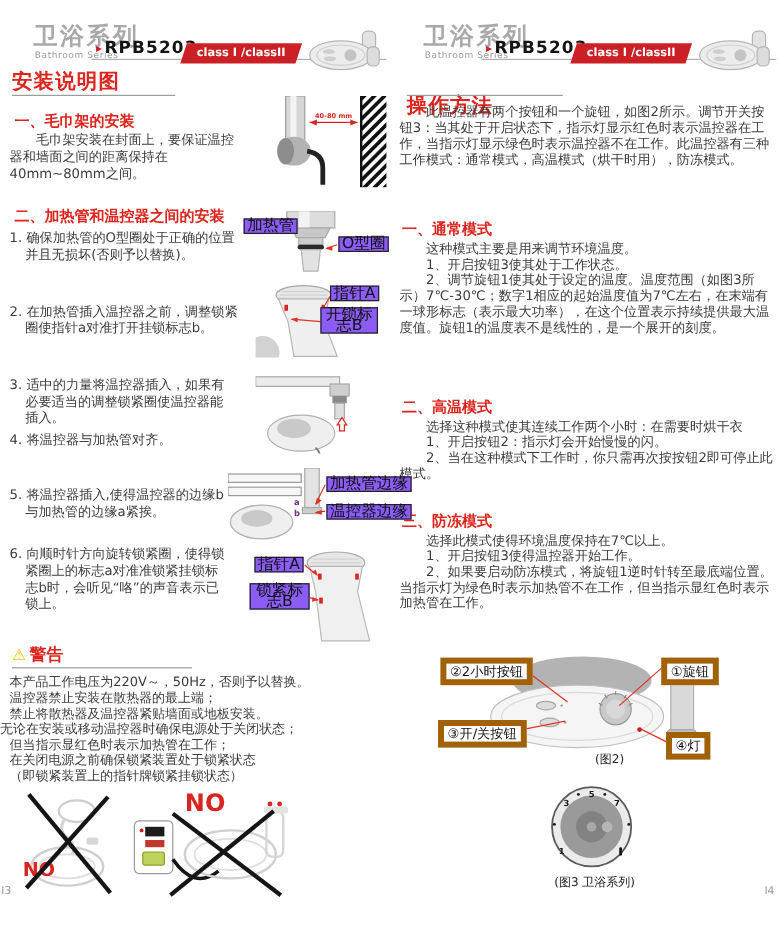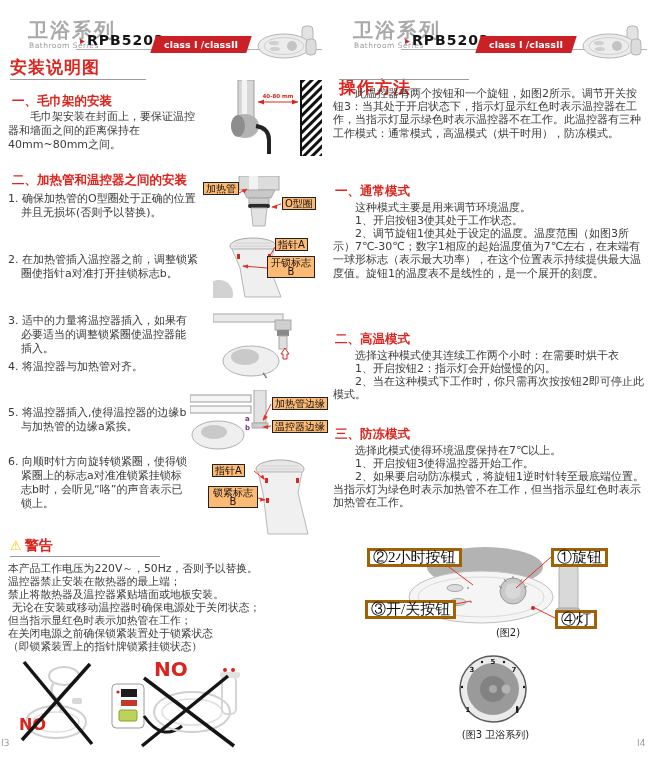--- a/index.html
+++ b/index.html
@@ -24,26 +24,26 @@
   .bt { font-size:11px; line-height:14px; color:#3b3b3b; }
   .btr { font-size:11px; line-height:13.2px; color:#3b3b3b; }
   .ind2 { text-indent:2em; }
   .step { padding-left:13px; text-indent:-13px; }
   .warn-line { font-size:10.8px; line-height:13.3px; color:#3b3b3b; }
   .warn-tri { color:#f5c400; font-size:13px; margin-right:3px; }
   .pgnum { font-size:9px; color:#9a9a9a; }
 
   .diag { position:absolute; }
   .diag svg { position:absolute; left:0; top:0; }
-  .lbox { position:absolute; background:#fdba74; border:1px solid #222; color:#101010;
-          font-size:10px; line-height:9px; padding:1px 2px; text-align:center; white-space:nowrap; z-index:2; }
+  .lbox { position:absolute; background:#8b5cf6; border:1px solid #222; color:#101010;
+          font-size:13px; line-height:9px; padding:1px 2px; text-align:center; white-space:nowrap; z-index:2; }
   .lbox.wrap { white-space:normal; }
   .cap { font-size:10px; color:#222; text-align:center; }
-  .fig-lbox { position:absolute; background:#fff; border:3px solid #a16207; color:#101010;
-              font-size:15px; line-height:11px; padding:1px 3px; white-space:nowrap; z-index:2;font-family:Liberation Serif, serif; }
+  .fig-lbox { position:absolute; background:#fff; border:5px solid #a16207; color:#101010;
+              font-size:11px; line-height:11px; padding:1px 3px; white-space:nowrap; z-index:2; }
 </style>
 </head>
 <body>
 
 <div class="page" id="pageL">
 
   <div class="abs series-cn" style="left:28px;top:17px;">卫浴系列</div>
   <div class="abs series-en" style="left:29px;top:41px;">Bathroom Series</div>
   <div class="abs hline" style="left:76px;top:49px;width:246px;"></div>
   <div class="abs model" style="left:80px;top:32px;"><span class="arr">▸</span><span>RPB5203</span></div>
@@ -76,21 +76,21 @@
   <p class="abs bt step" style="left:8px;top:406px;width:180px;">5. 将温控器插入,使得温控器的边缘b与加热管的边缘a紧挨。</p>
   <p class="abs bt step" style="left:8px;top:455px;width:180px;">6. 向顺时针方向旋转锁紧圈，使得锁紧圈上的标志a对准准锁紧挂锁标志b时，会听见“咯”的声音表示已锁上。</p>
 
   <div class="abs" style="left:10px;top:535px;">
     <span class="warn-tri">⚠</span><span class="red-h" style="font-size:14px;">警告</span>
   </div>
   <div class="abs t-underline" style="left:10px;top:556px;width:150px;"></div>
   <p class="abs warn-line" style="left:8px;top:562px;width:300px;">本产品工作电压为220V～，50Hz，否则予以替换。</p>
   <p class="abs warn-line" style="left:8px;top:588px;width:300px;">禁止将散热器及温控器紧贴墙面或地板安装。</p>
   <p class="abs warn-line" style="left:8px;top:575px;width:300px;">温控器禁止安装在散热器的最上端；</p>
-  <p class="abs warn-line" style="left:12px;top:601px;width:300px;">无论在安装或移动温控器时确保电源处于关闭状态；</p>
+  <p class="abs warn-line" style="left:0;top:601px;width:300px;">无论在安装或移动温控器时确保电源处于关闭状态；</p>
   <p class="abs warn-line" style="left:8px;top:614px;width:300px;">但当指示显红色时表示加热管在工作；</p>
   <p class="abs warn-line" style="left:8px;top:627px;width:300px;">在关闭电源之前确保锁紧装置处于锁紧状态</p>
   <p class="abs warn-line" style="left:8px;top:640px;width:300px;">（即锁紧装置上的指针牌锁紧挂锁状态）</p>
 
   <div class="diag" style="left:16px;top:658px;width:82px;height:90px;">
     <svg width="82" height="90" viewBox="0 0 82 90">
       <ellipse cx="48" cy="18" rx="15" ry="9" fill="none" stroke="#cfcfcf" stroke-width="2"></ellipse>
       <path d="M38 24 q-6 10 2 16 q8 6 4 14" fill="none" stroke="#d4d4d4" stroke-width="2.5"></path>
       <ellipse cx="40" cy="64" rx="30" ry="16" fill="none" stroke="#cfcfcf" stroke-width="2"></ellipse>
       <ellipse cx="40" cy="64" rx="23" ry="10" fill="none" stroke="#dedede" stroke-width="1.5"></ellipse>

